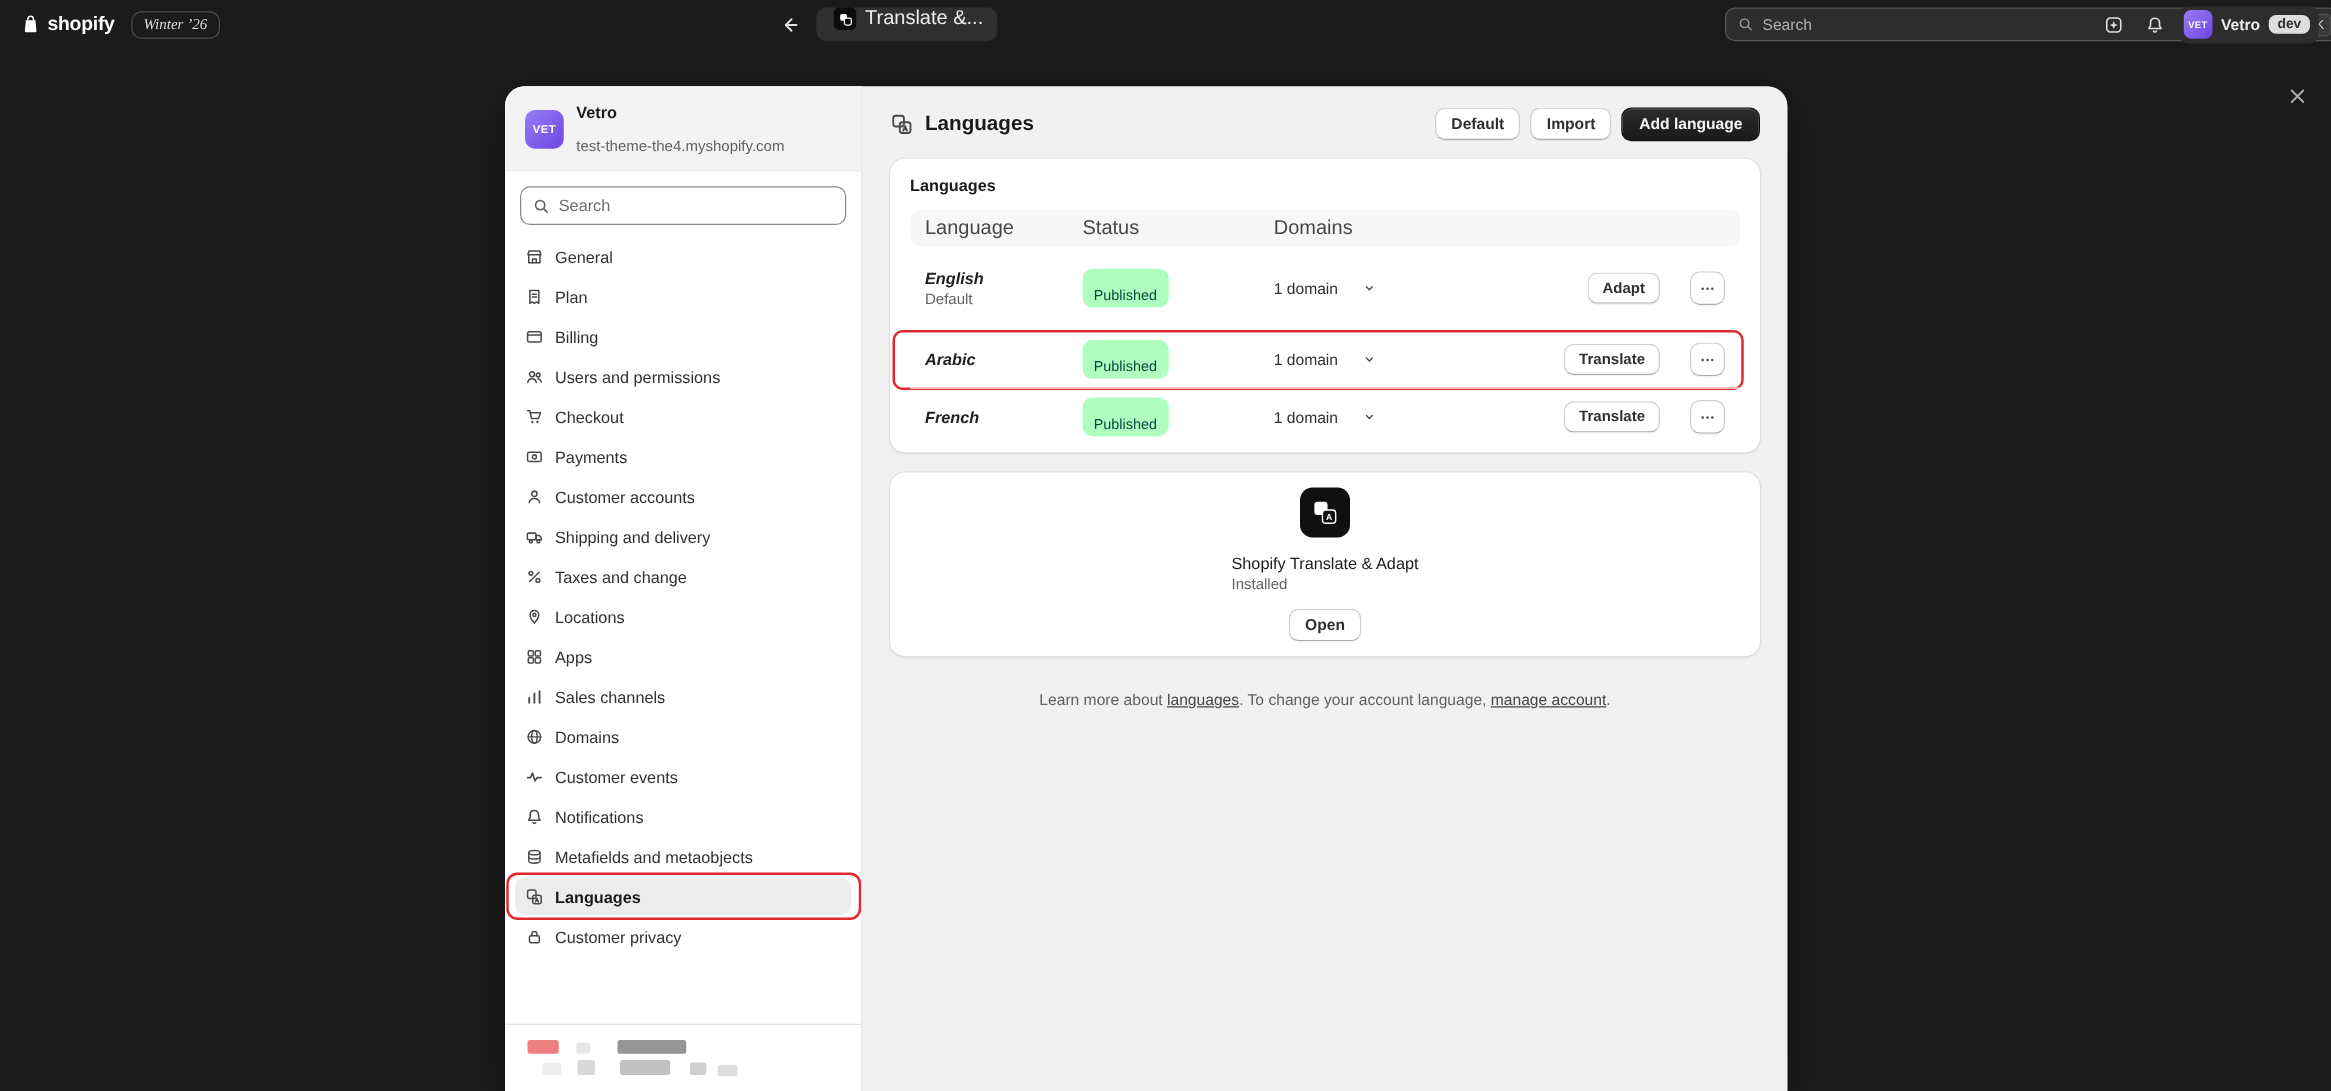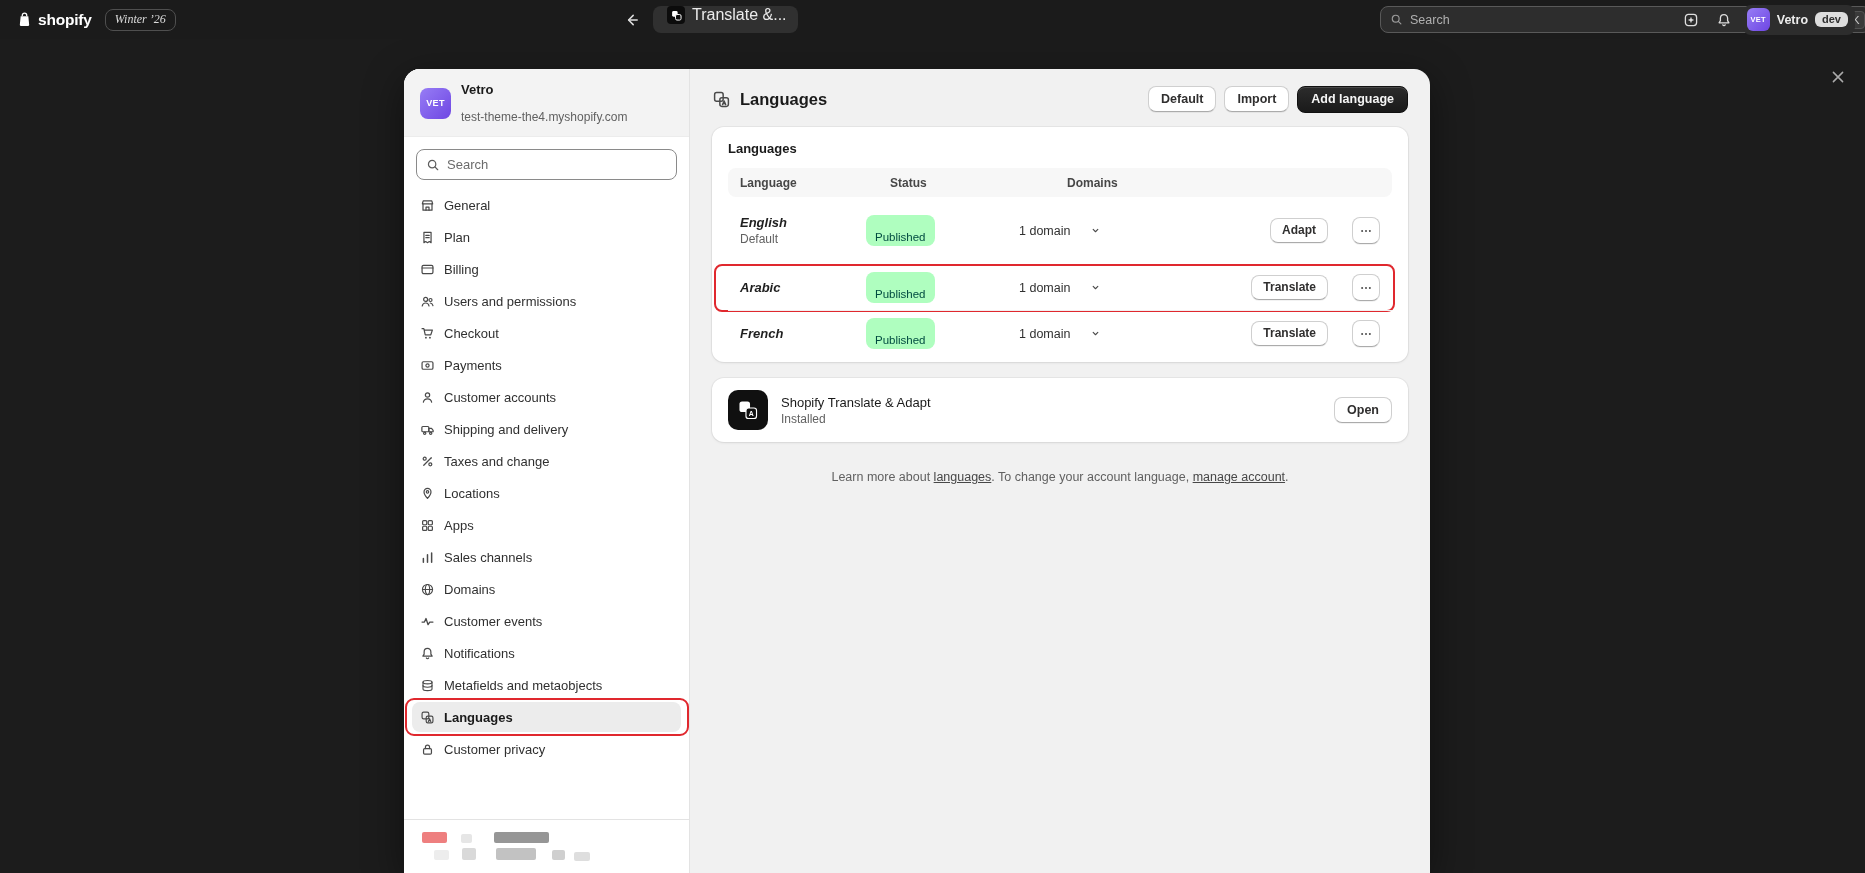--- a/index.html
+++ b/index.html
@@ -82,37 +82,37 @@
   .btn-sec { background:#fff; border:1px solid #cfcfcf; border-bottom-color:#ababab; border-radius:8px;
     padding:5px 12px; font-size:12.5px; font-weight:600; color:#302f2f; font-family:inherit;
     box-shadow:0 1px 0 rgba(0,0,0,.05); }
   .btn-pri { background:linear-gradient(#2c2c2c,var(--primary-button,#1a1a1a)); color:#f5f5f5; border:1px solid #111;
     border-radius:8px; padding:5px 13px 6px; font-size:12.5px; font-weight:600; font-family:inherit;
     box-shadow:inset 0 1px 0 rgba(255,255,255,.14); }
   .card { background:#fff; border-radius:12px; margin-top:8px; padding:14px 16px 6px;
     box-shadow:0 1px 3px rgba(0,0,0,.08), 0 0 0 1px rgba(0,0,0,.045); }
   .card h2 { font-size:13px; font-weight:700; color:#1a1a1a; margin-bottom:12px; }
   .thead { display:grid; grid-template-columns:126px 153px 1fr; align-items:center; background:#f7f7f7;
-    border-radius:8px; height:29px; padding:0 12px; font-size:12px; color:#474747; font-weight:700;gap:24px; }
+    border-radius:8px; height:29px; padding:0 12px; font-size:16px; color:#474747; font-weight:400; }
   .trow { display:grid; grid-template-columns:126px 153px 1fr max-content 40px; align-items:center;
     padding:6px 12px; min-height:46px; position:relative; }
   .trow + .trow { border-top:1px solid #f0f0f0; }
   .trow.tall { min-height:67px; }
   .lang-name { font-size:13px; font-weight:600; color:#1f1f1f;font-style:italic; }
   .lang-sub { font-size:12px; color:#616161; margin-top:2px; }
   .badge { display:inline-block; background:var(--badge-bg,#affebf); color:var(--badge-text,#014b40);
     font-size:11.5px; font-weight:500; padding:16px 9px 3px; border-radius:8px; }
   .cell-domains { display:flex; align-items:center; gap:20px; font-size:12.5px; color:#303030; width:max-content; }
   .cell-domains .chev { width:11px; height:11px; color:#4a4a4a; }
   .row-action { justify-self:end; margin-right:12px; padding:4px 11px 5px; font-size:12px; }
   .dots-btn { justify-self:end; width:28px; height:27px; padding:0; display:flex; align-items:center; justify-content:center; }
   .dots-btn .icn { width:14px; height:14px; color:#4a4a4a; }
   .trow.annotated::after { content:""; position:absolute; left:-14px; right:-3px; top:-1px; bottom:-2px;
     border:2px solid var(--accent-red,#e0282e); border-radius:8px; pointer-events:none; }
-  .app-card { margin-top:16px; display:flex; align-items:center; gap:13px; padding:12px 16px; }
+  .app-card { margin-top:16px; display:flex; align-items:center; gap:13px; padding:12px 16px;flex-direction:column; }
   .app-tile { width:40px; height:40px; border-radius:10px; background:#101010; flex:none;
     display:flex; align-items:center; justify-content:center; }
   .app-info { flex:1; }
   .app-title { font-size:13px; font-weight:500; color:#1a1a1a; }
   .app-sub { font-size:12px; color:#616161; margin-top:2px; }
   .foot { text-align:center; margin-top:28px; font-size:12.5px; color:#616161; }
   .foot a { color:#474747; text-decoration:underline; }
 </style>
 </head>
 <body>

